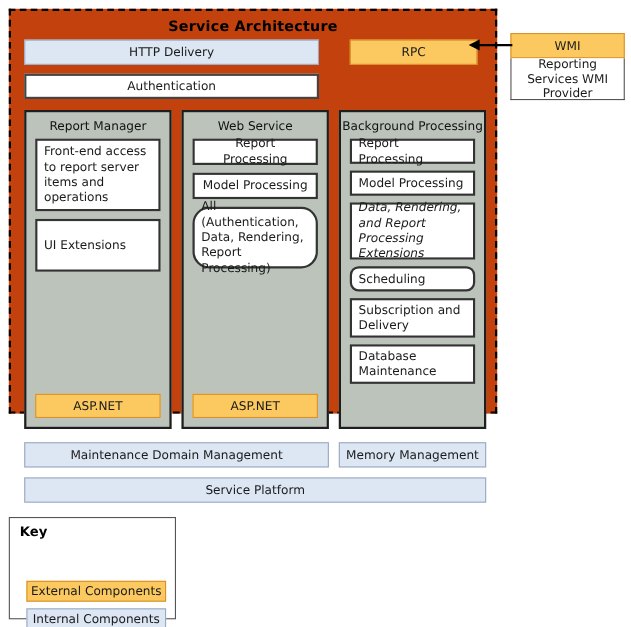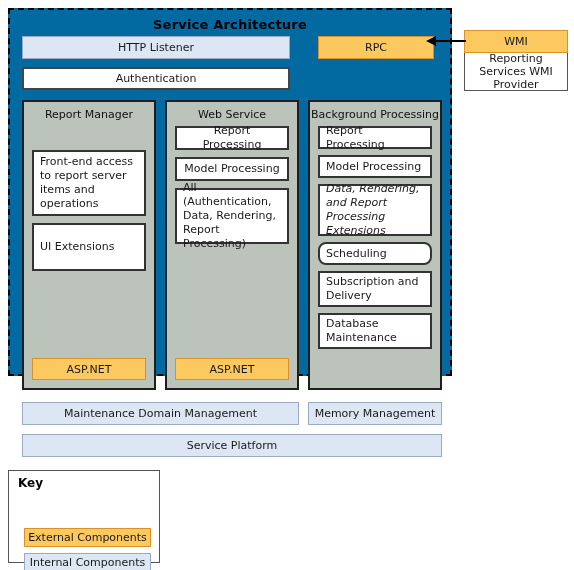--- a/index.html
+++ b/index.html
@@ -17,21 +17,21 @@
   }
 
   
   #service-architecture {
     position: absolute;
     left: 8px;
     top: 8px;
     width: 444px;
     height: 368px;
     border: 2px dashed #000000;
-    background: #0369a1;
+    background: #c2410c;
     box-sizing: border-box;
   }
 
   #diagram-title {
     text-align: center;
     font-size: 13px;
     font-weight: bold;
     letter-spacing: .2px;
     padding-top: 7px;
     padding-bottom: 5px;
@@ -231,41 +231,41 @@
   .key-row.k-internal { background: #dde6f3; border: 1px solid #9aa9c4; }
   .key-row.k-feature  { background: #ffffff; border: 2px solid #333333; margin-bottom: 0; }
 </style>
 </head>
 <body>
 
 <div id="service-architecture">
 
   <div id="diagram-title">Service Architecture</div>
 
-  <div id="http-listener" class="box box-internal">HTTP Listener</div>
+  <div id="http-listener" class="box box-internal">HTTP Delivery</div>
 
   <div id="rpc-box" class="box box-external">RPC</div>
 
   <div id="authentication" class="box box-feature">Authentication</div>
 
   <div id="col-report-manager" class="column">
     <div class="column-title">Report Manager</div>
     <div class="column-items">
-      <div class="col-item left" style="height:66px;display:flex;align-items:center;margin-top:24px;">Front-end access to report server items and operations</div>
+      <div class="col-item left" style="height:66px;display:flex;align-items:center;">Front-end access to report server items and operations</div>
       <div class="col-item left" style="height:48px;display:flex;align-items:center;">UI Extensions</div>
     </div>
     <div class="aspnet">ASP.NET</div>
   </div>
 
   <div id="col-web-service" class="column">
     <div class="column-title">Web Service</div>
     <div class="column-items">
       <div class="col-item center" style="height:24px;display:flex;align-items:center;justify-content:center;">Report Processing</div>
       <div class="col-item center" style="height:24px;display:flex;align-items:center;justify-content:center;">Model Processing</div>
-      <div class="col-item left" style="height:56px;display:flex;align-items:center;">All (Authentication, Data, Rendering, Report Processing)</div>
+      <div class="col-item left" style="height:56px;display:flex;align-items:center;border-radius:15px;">All (Authentication, Data, Rendering, Report Processing)</div>
     </div>
     <div class="aspnet">ASP.NET</div>
   </div>
 
   <div id="col-background" class="column">
     <div class="column-title">Background Processing</div>
     <div class="column-items" style="gap:6px;">
       <div class="col-item left" style="height:23px;display:flex;align-items:center;">Report Processing</div>
       <div class="col-item left" style="height:23px;display:flex;align-items:center;">Model Processing</div>
       <div class="col-item left" style="height:52px;display:flex;align-items:center;font-style:italic;">Data, Rendering, and Report Processing Extensions</div>

